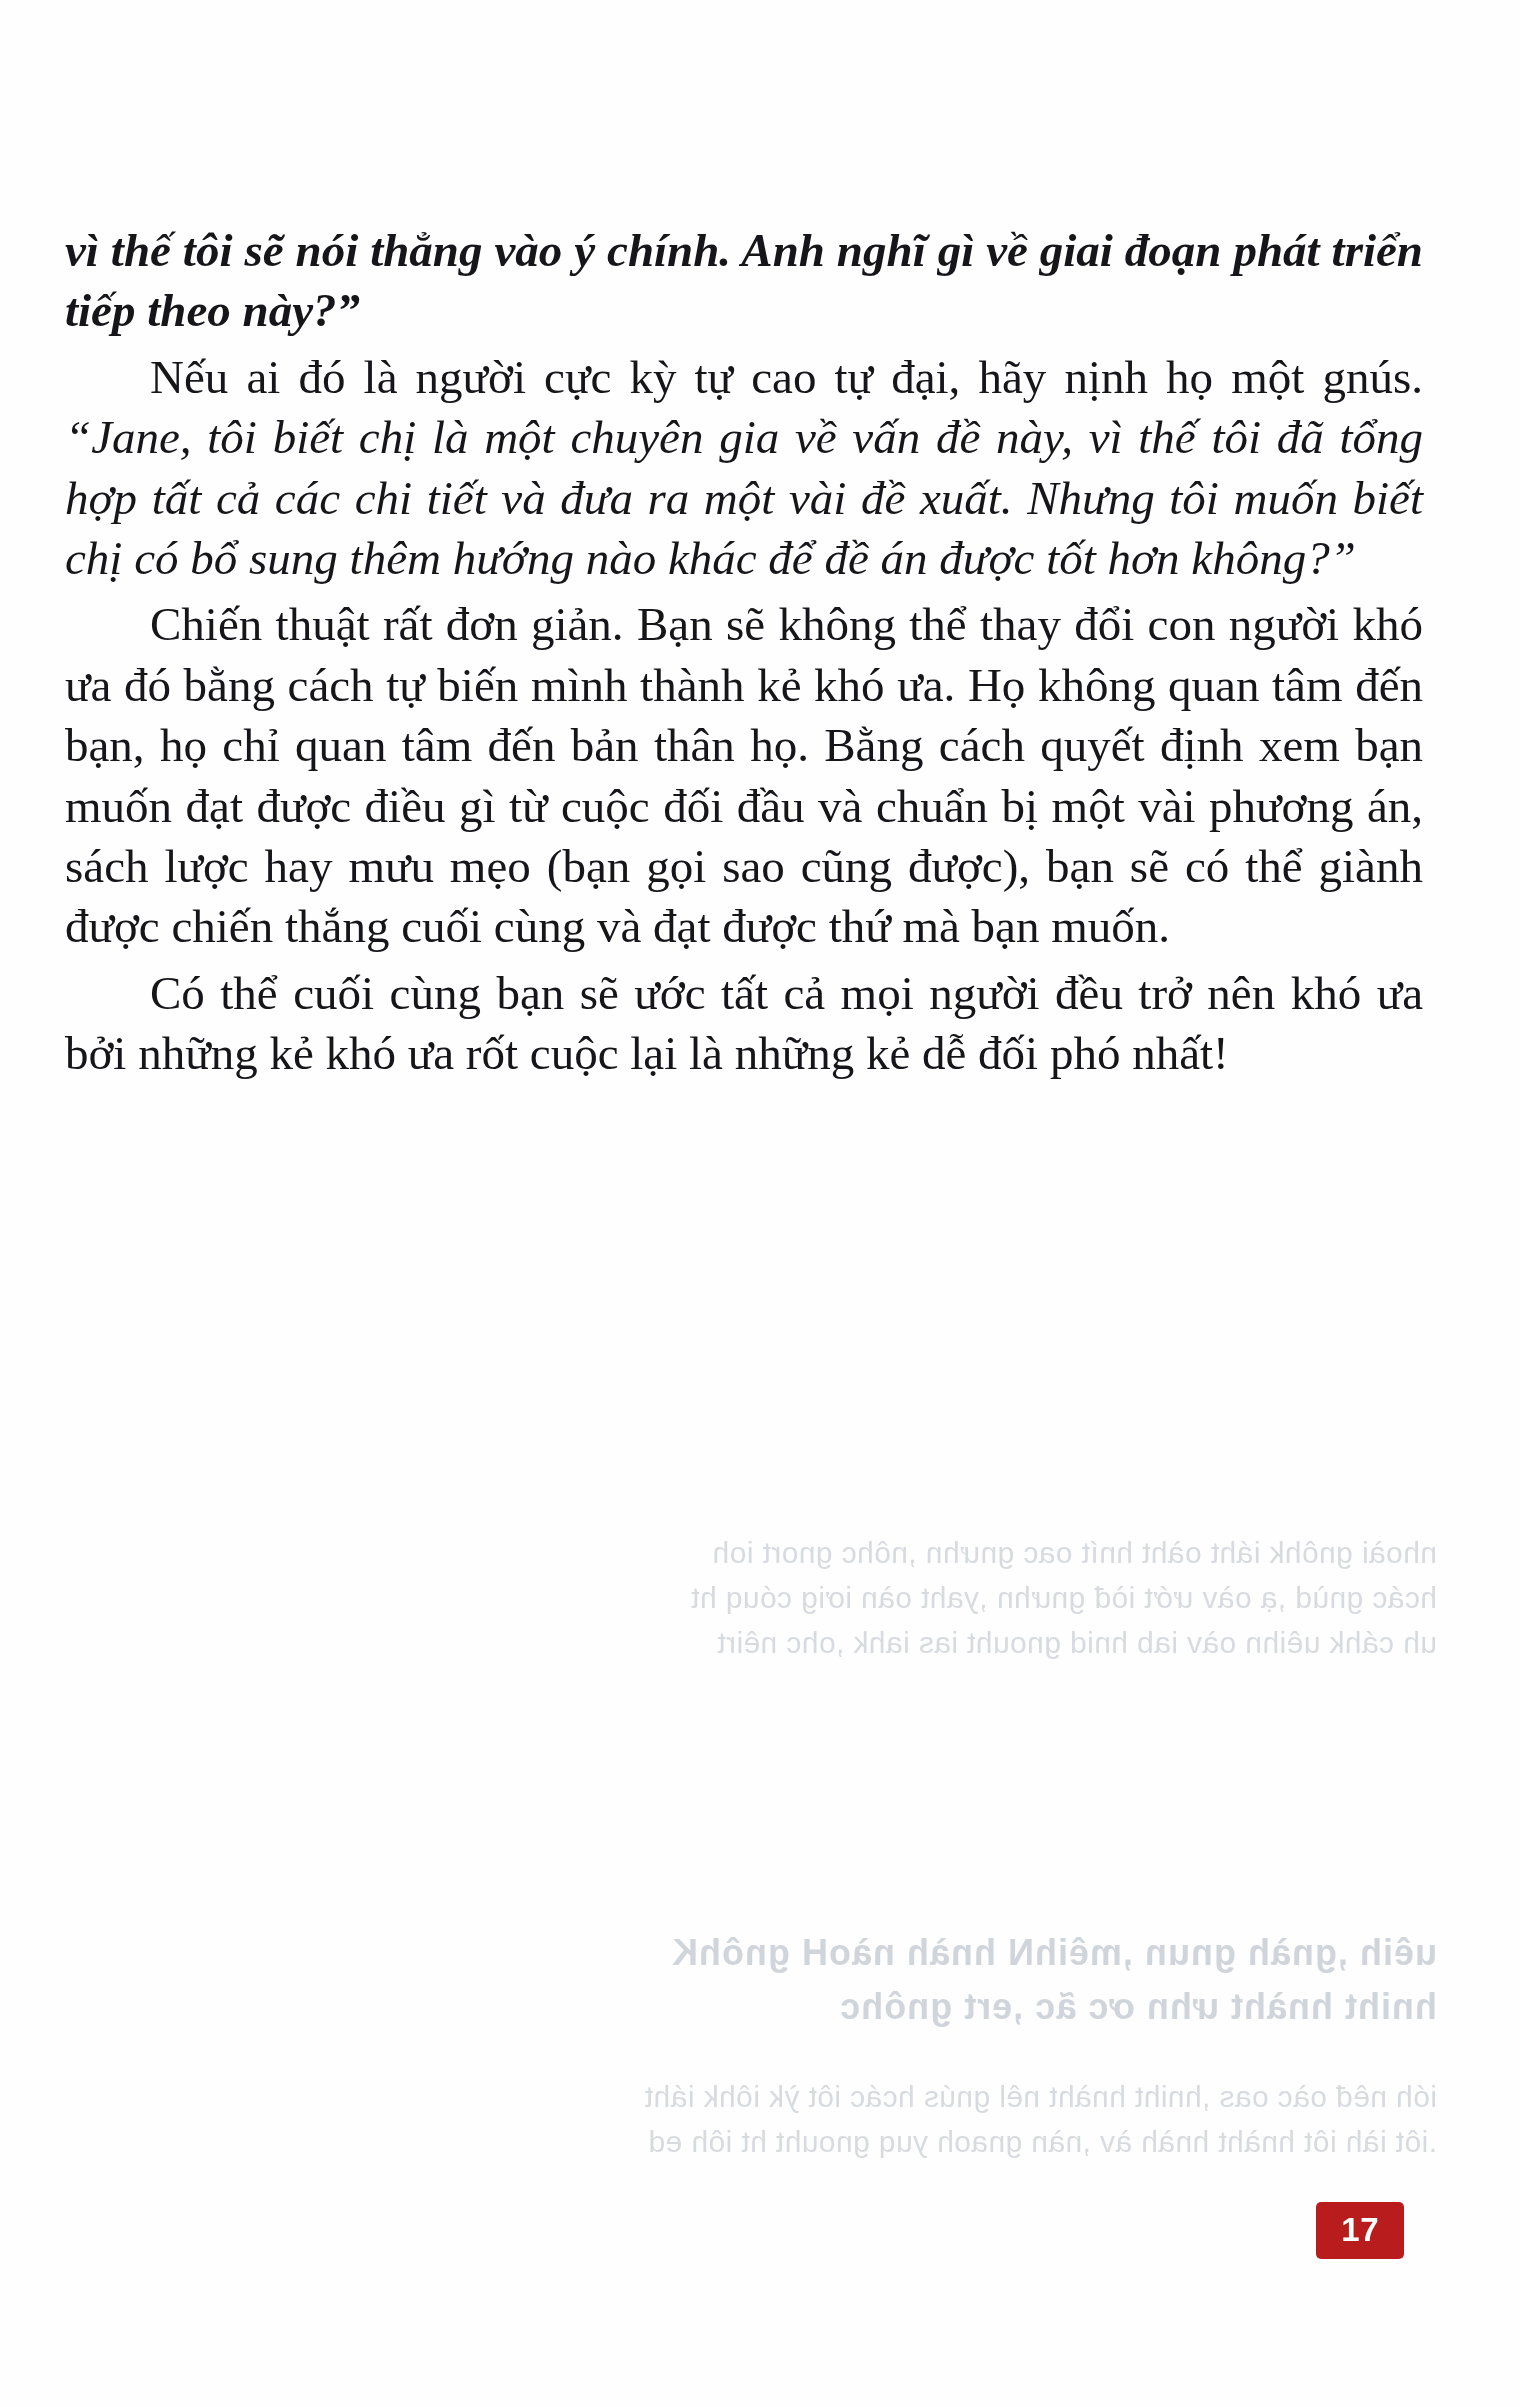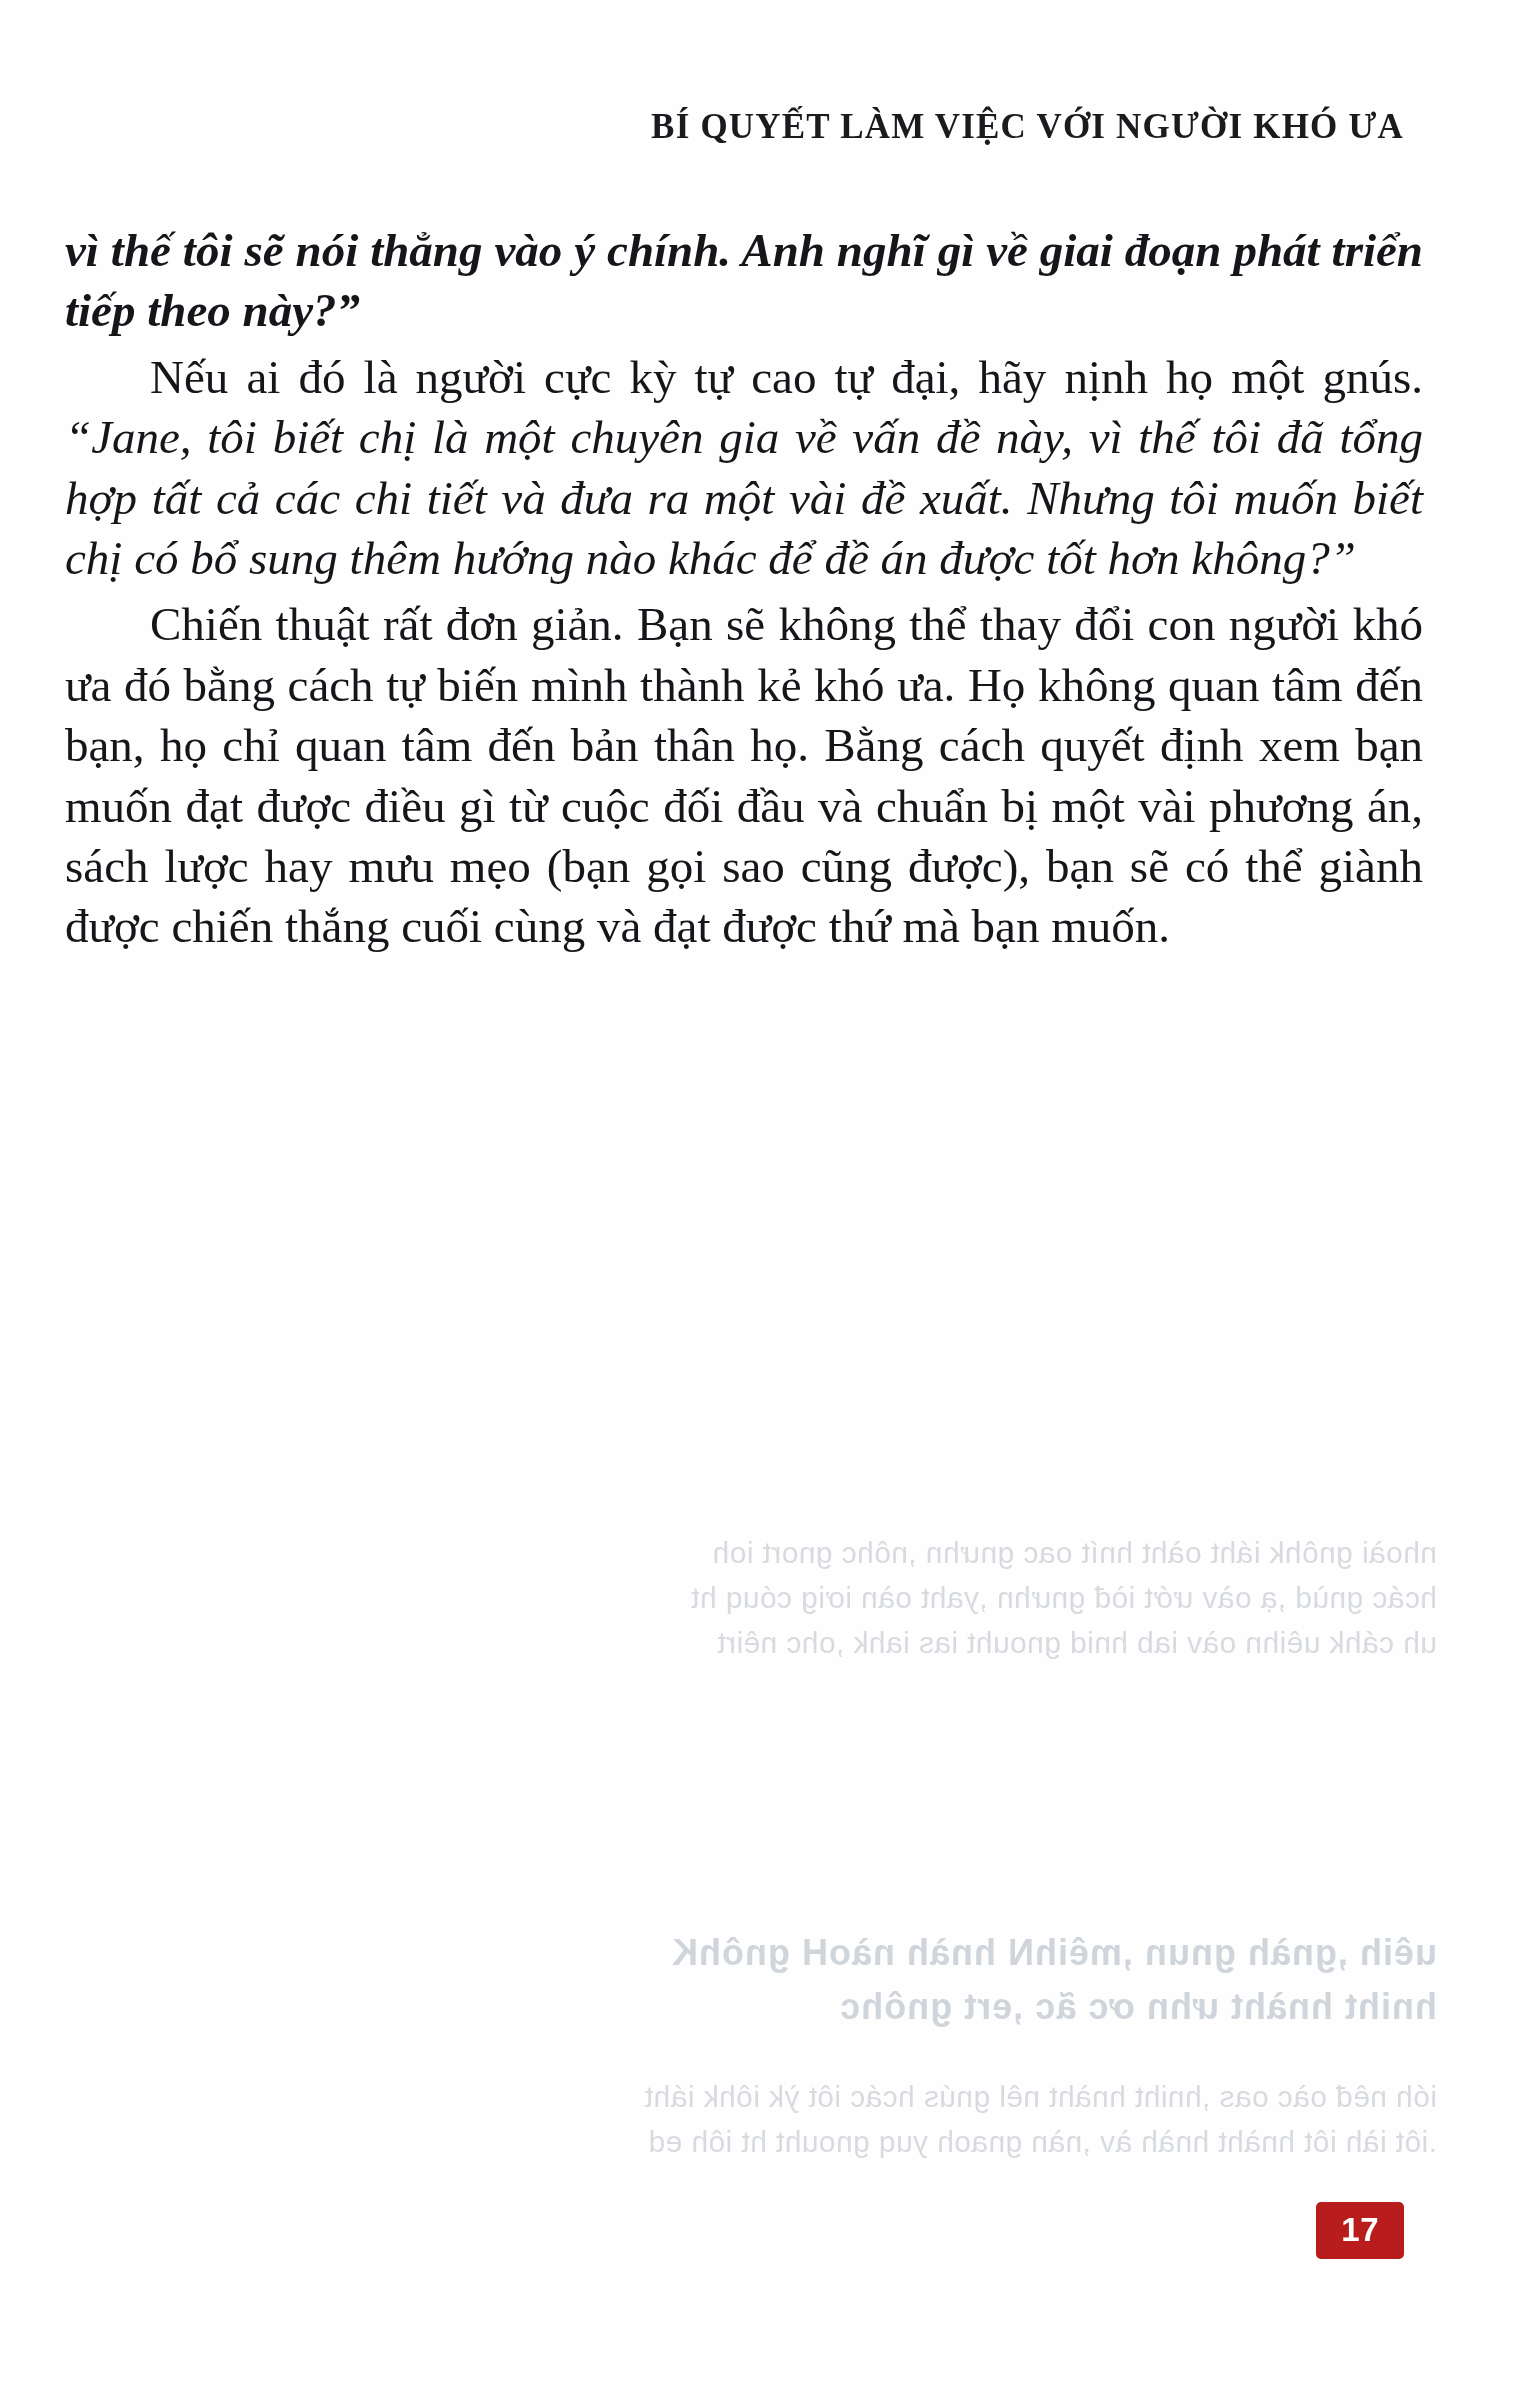--- a/index.html
+++ b/index.html
@@ -116,30 +116,30 @@
     border-radius: 5px;
     letter-spacing: 0.5px;
     line-height: 1;
   }
 </style>
 </head>
 <body>
 
 <div class="page">
 
-  <div class="running-head">BÍ QUYẾT LÀM VIỆC VỚI NGƯỜI KHÓ ƯA</div>
 
   <div class="text-block">
 
     <p class="para italic">vì thế tôi sẽ nói thẳng vào ý chính. Anh nghĩ gì về giai đoạn phát triển tiếp theo này?”</p>
 
     <p class="para mixed indent gap-top"><span class="rm">Nếu ai đó là người cực kỳ tự cao tự đại, hãy nịnh họ một gnús. </span><span class="it">“Jane, tôi biết chị là một chuyên gia về vấn đề này, vì thế tôi đã tổng hợp tất cả các chi tiết và đưa ra một vài đề xuất. Nhưng tôi muốn biết chị có bổ sung thêm hướng nào khác để đề án được tốt hơn không?”</span></p>
 
     <p class="para indent gap-top">Chiến thuật rất đơn giản. Bạn sẽ không thể thay đổi con người khó ưa đó bằng cách tự biến mình thành kẻ khó ưa. Họ không quan tâm đến bạn, họ chỉ quan tâm đến bản thân họ. Bằng cách quyết định xem bạn muốn đạt được điều gì từ cuộc đối đầu và chuẩn bị một vài phương án, sách lược hay mưu mẹo (bạn gọi sao cũng được), bạn sẽ có thể giành được chiến thắng cuối cùng và đạt được thứ mà bạn muốn.</p>
 
+    <p class="para indent gap-top">Có thể cuối cùng bạn sẽ ước tất cả mọi người đều trở nên khó ưa bởi những kẻ khó ưa rốt cuộc lại là những kẻ dễ đối phó nhất!</p>
 
   </div>
 
   <div class="ghost ghost-blk-1">
     <div class="ghost-line">nhoài gnôhk iáht oàht hnít oac gnưhn ,nôhc gnort ioh</div>
     <div class="ghost-line">hcác gnùd ,ạ oàv ướt iòđ gnưhn ,yaht oàn iơig cóuq ht</div>
     <div class="ghost-line">uh cáhk uêihn oàv iab hnid gnouht ias iahk ,ohc nêirt</div>
   </div>
 
   <div class="ghost ghost-blk-3 ghost-heading">

